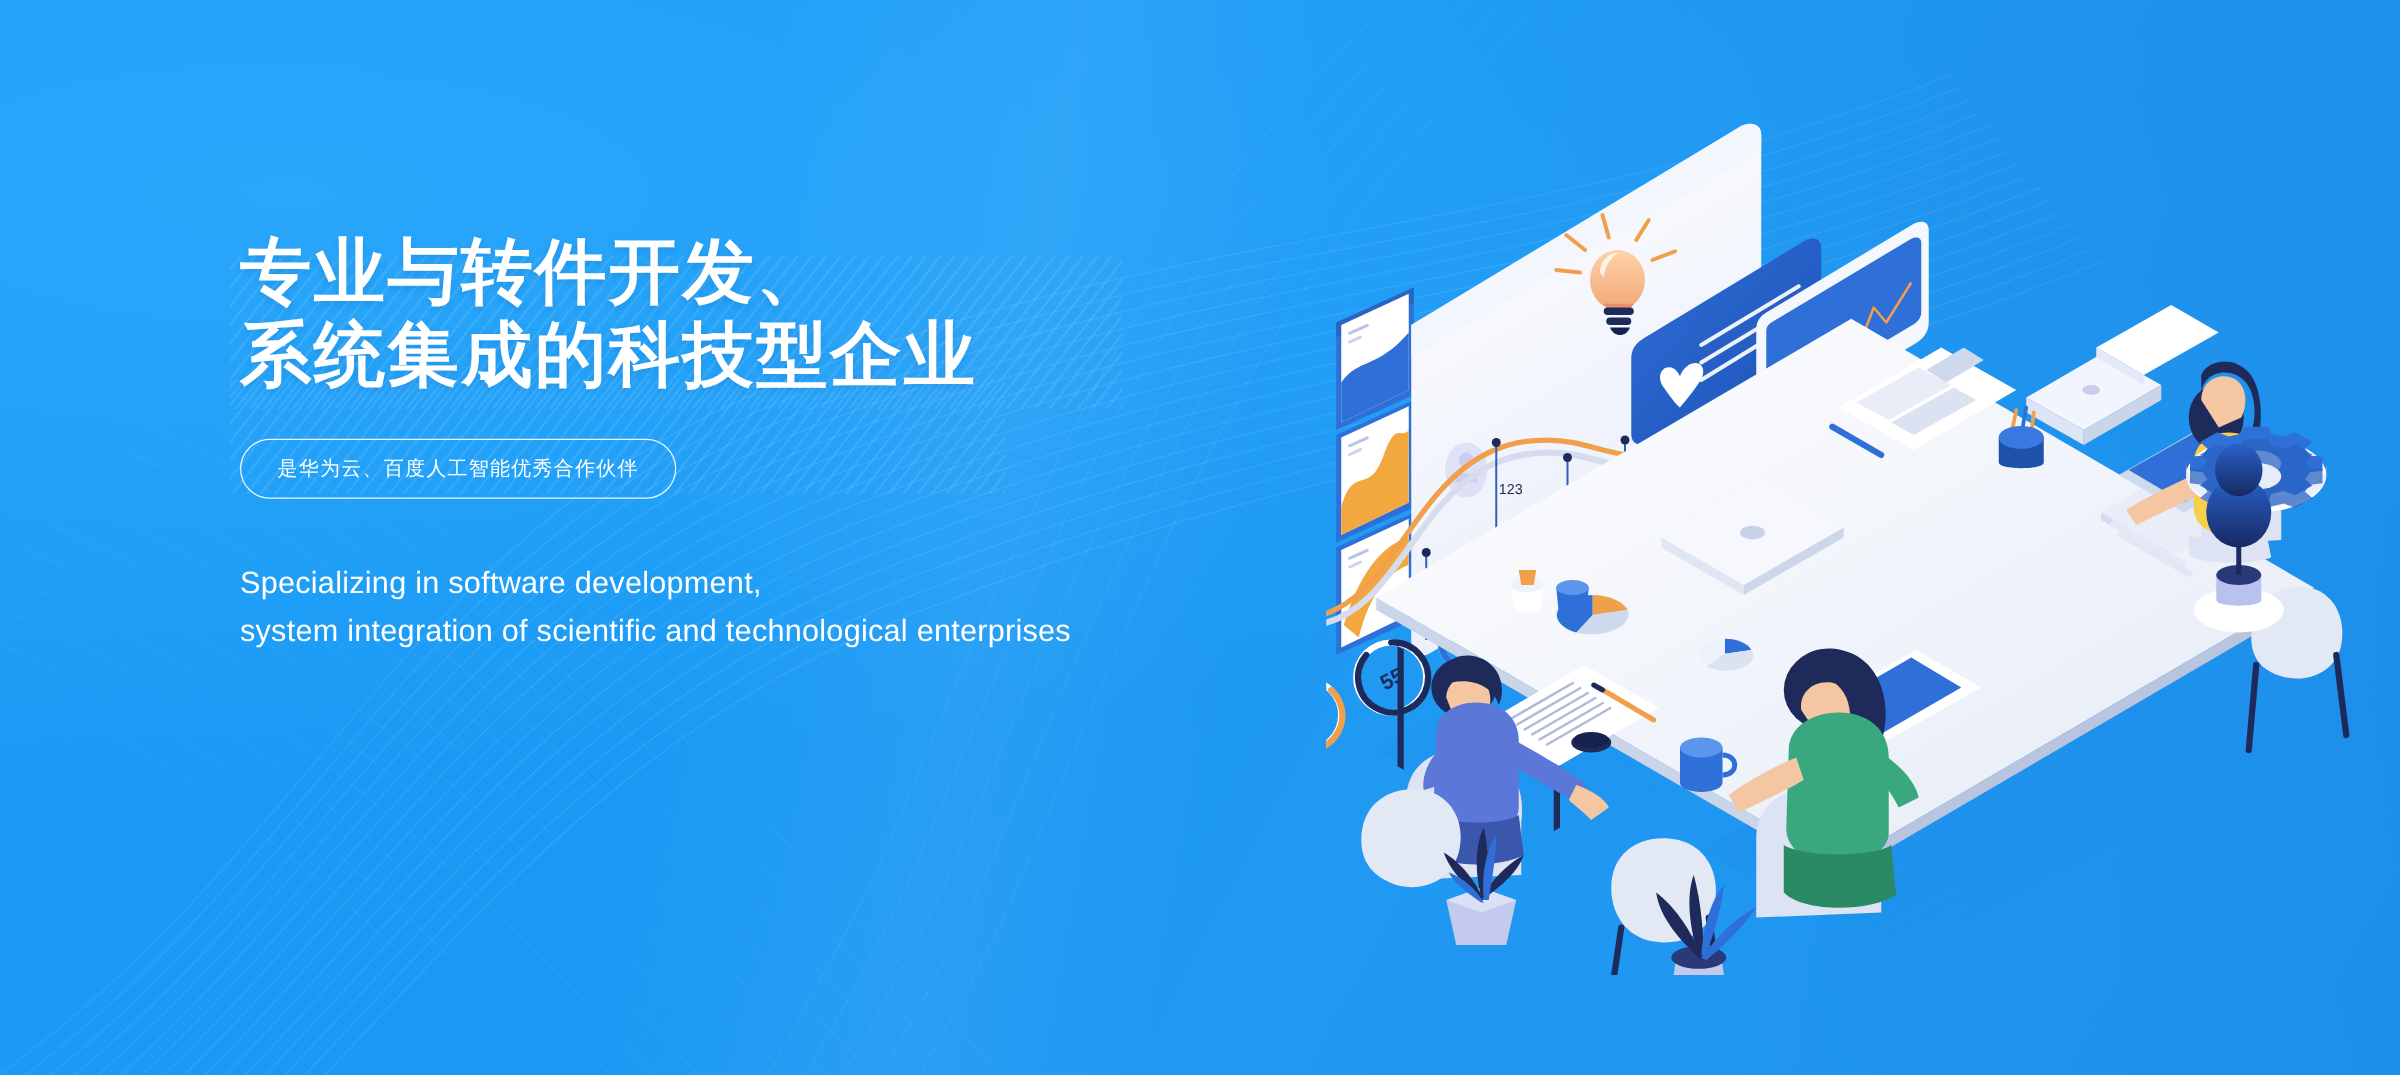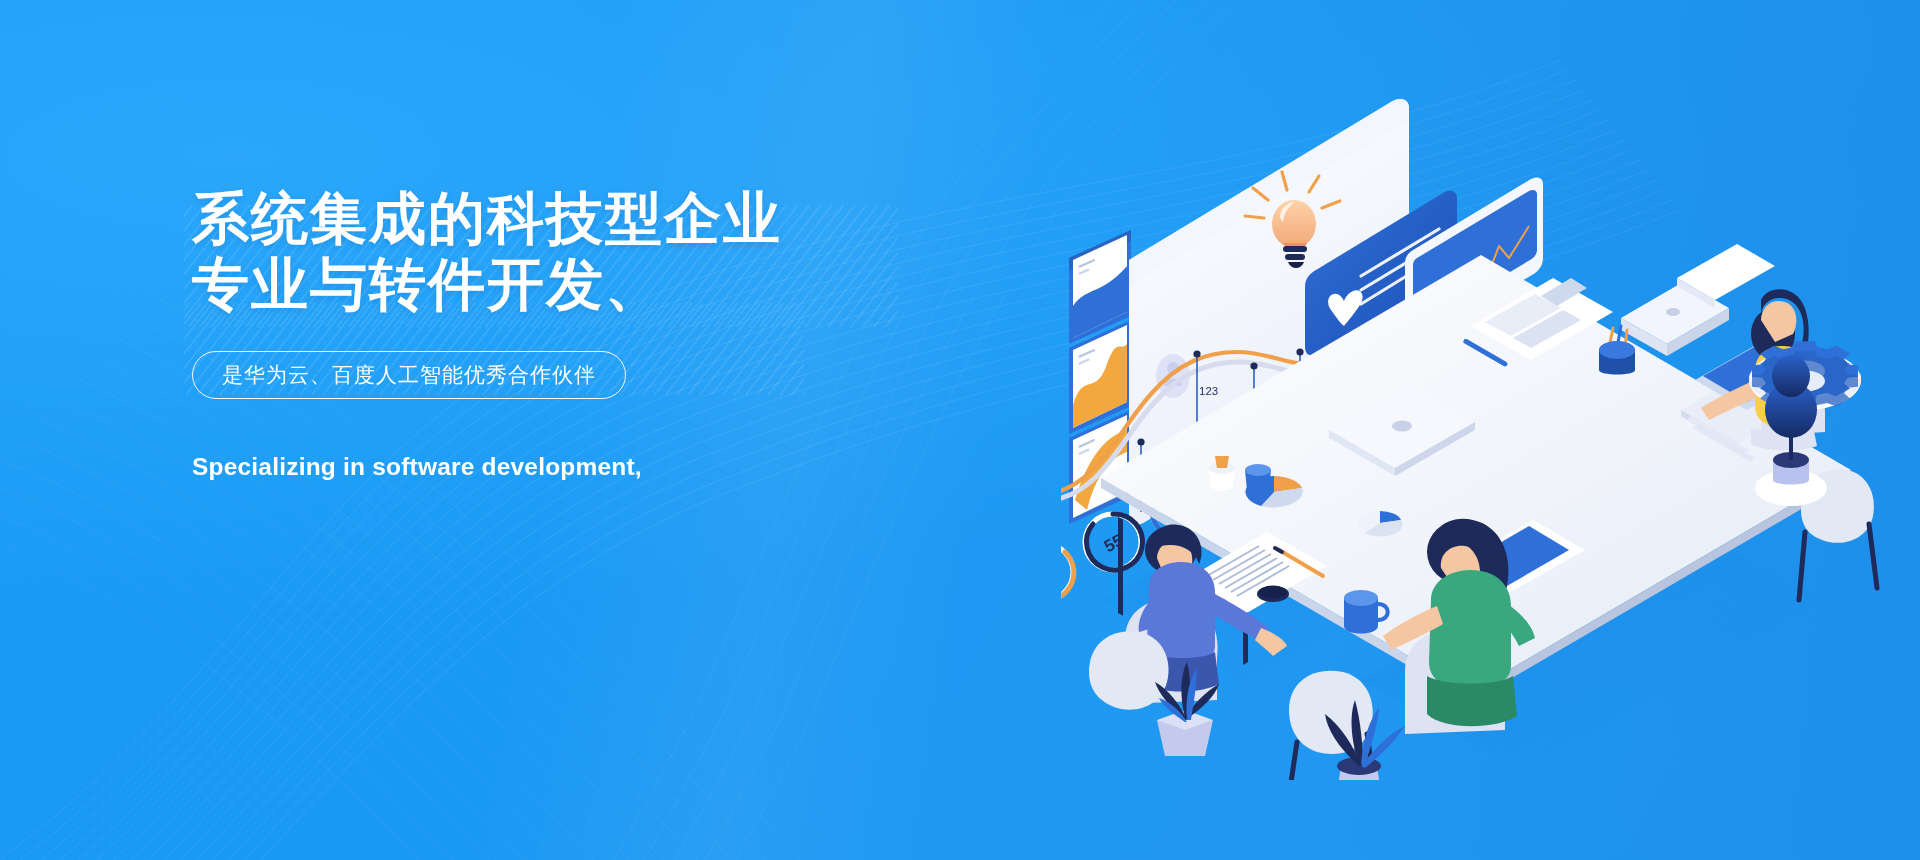--- a/index.html
+++ b/index.html
@@ -55,32 +55,32 @@
   }
   .headline h1 .ln { display:block; white-space:nowrap; }
 
   .pill {
     position:absolute; left:0; top:166px;
     display:inline-flex; align-items:center; justify-content:center;
     height:48px; padding:0 29px;
     border:1.6px solid rgba(255,255,255,0.92);
     border-radius:26px;
     color:#ffffff;
-    font-size:21px;
+    font-size:16px;
     letter-spacing:1px;
     white-space:nowrap;
   }
 
   .sub {
     position:absolute; left:0; top:262px;
     color:#ffffff;
     font-size:24.5px;
     line-height:39px;
     letter-spacing:0.2px;
-    font-weight:700;
+    font-weight:400;
     white-space:nowrap;
   }
   .sub .ln { display:block; }
 
   
   .illus { position:absolute; left:1061px; top:80px; width:820px; height:700px; }
   .illus svg { display:block; }
 </style>
 </head>
 <body>
@@ -143,31 +143,32 @@
     </svg>
   </div>
   <div class="bg-sheen"></div>
 
   <div class="copy">
 
     <div class="headline">
       <div class="hatch"></div>
       <div class="hatch h2"></div>
       <h1>
+        <span class="ln">专业与转件开发、</span>
         <span class="ln">系统集成的科技型企业</span>
-        <span class="ln">专业与转件开发、</span>
       </h1>
     </div>
 
     <div class="pill">
       <span>是华为云、百度人工智能优秀合作伙伴</span>
     </div>
 
     <div class="sub">
       <span class="ln">Specializing in software development,</span>
+      <span class="ln">system integration of scientific and technological enterprises</span>
     </div>
 
   </div>
 
   <div class="illus">
     <svg width="820" height="700" viewBox="0 0 820 700" xmlns="http://www.w3.org/2000/svg">
       <defs>
         <linearGradient id="boardG" x1="0" y1="0" x2="0.4" y2="1">
           <stop offset="0%" stop-color="#ffffff"></stop>
           <stop offset="100%" stop-color="#e9eefa"></stop>

